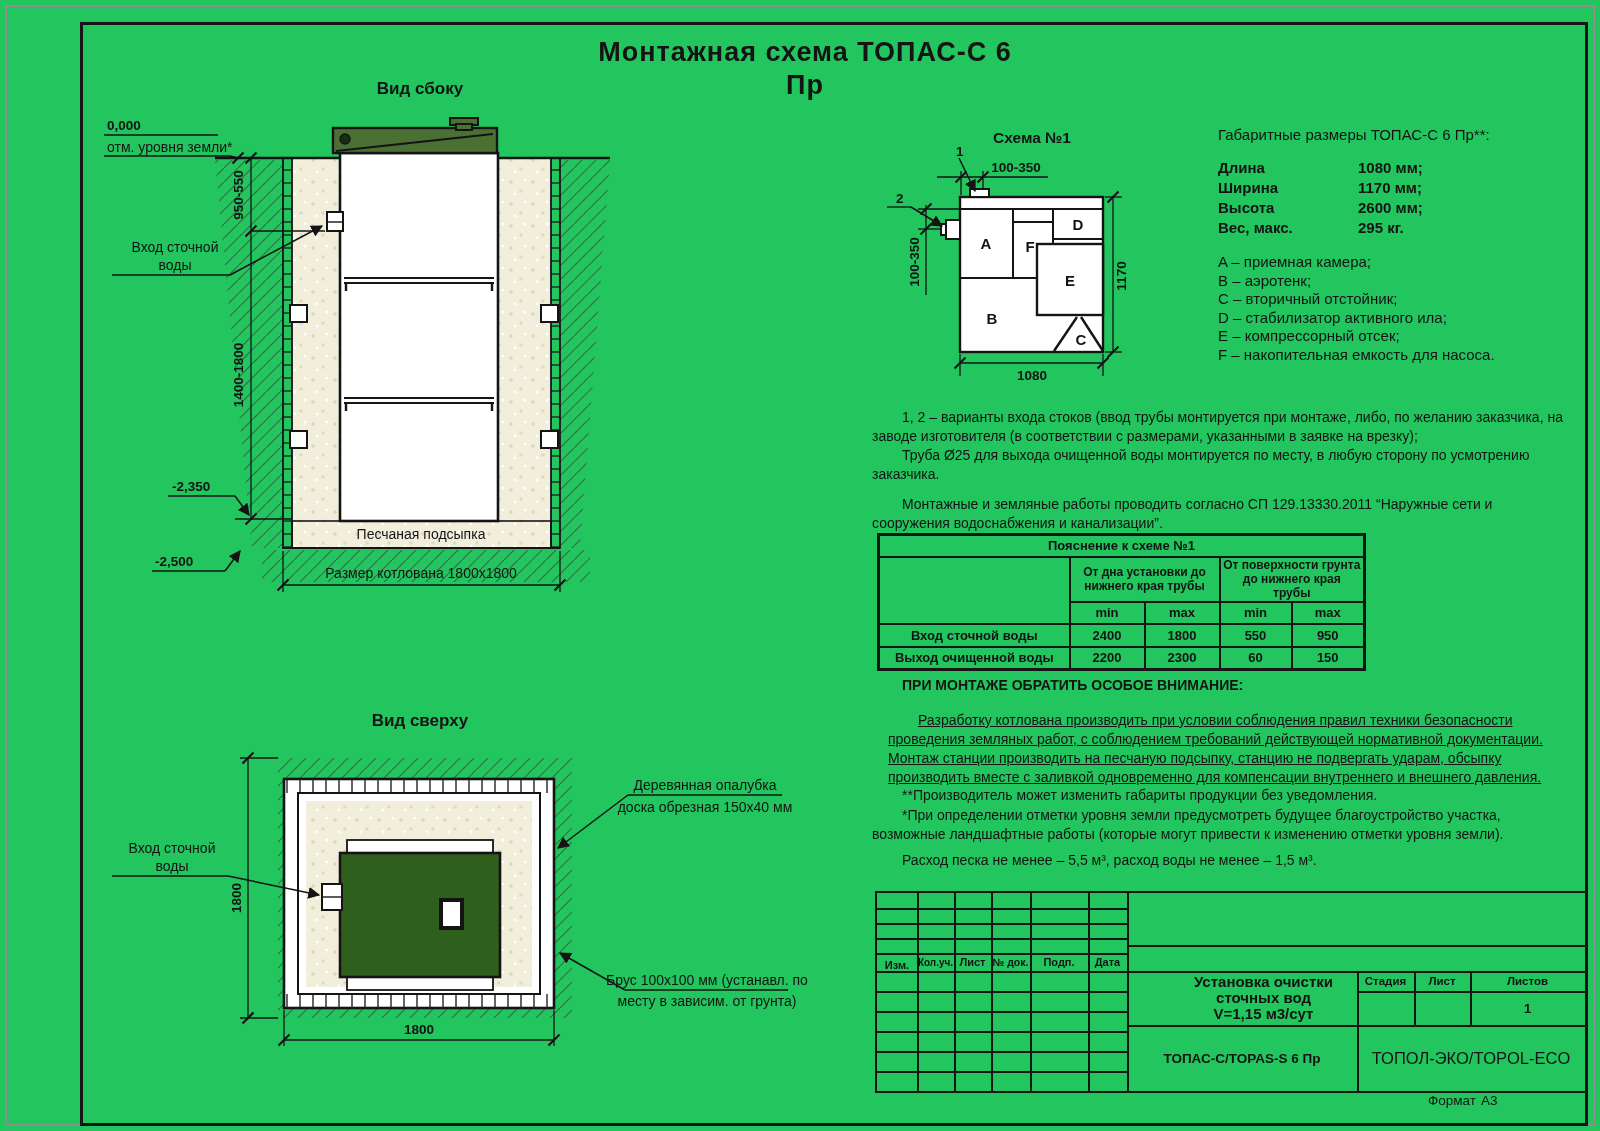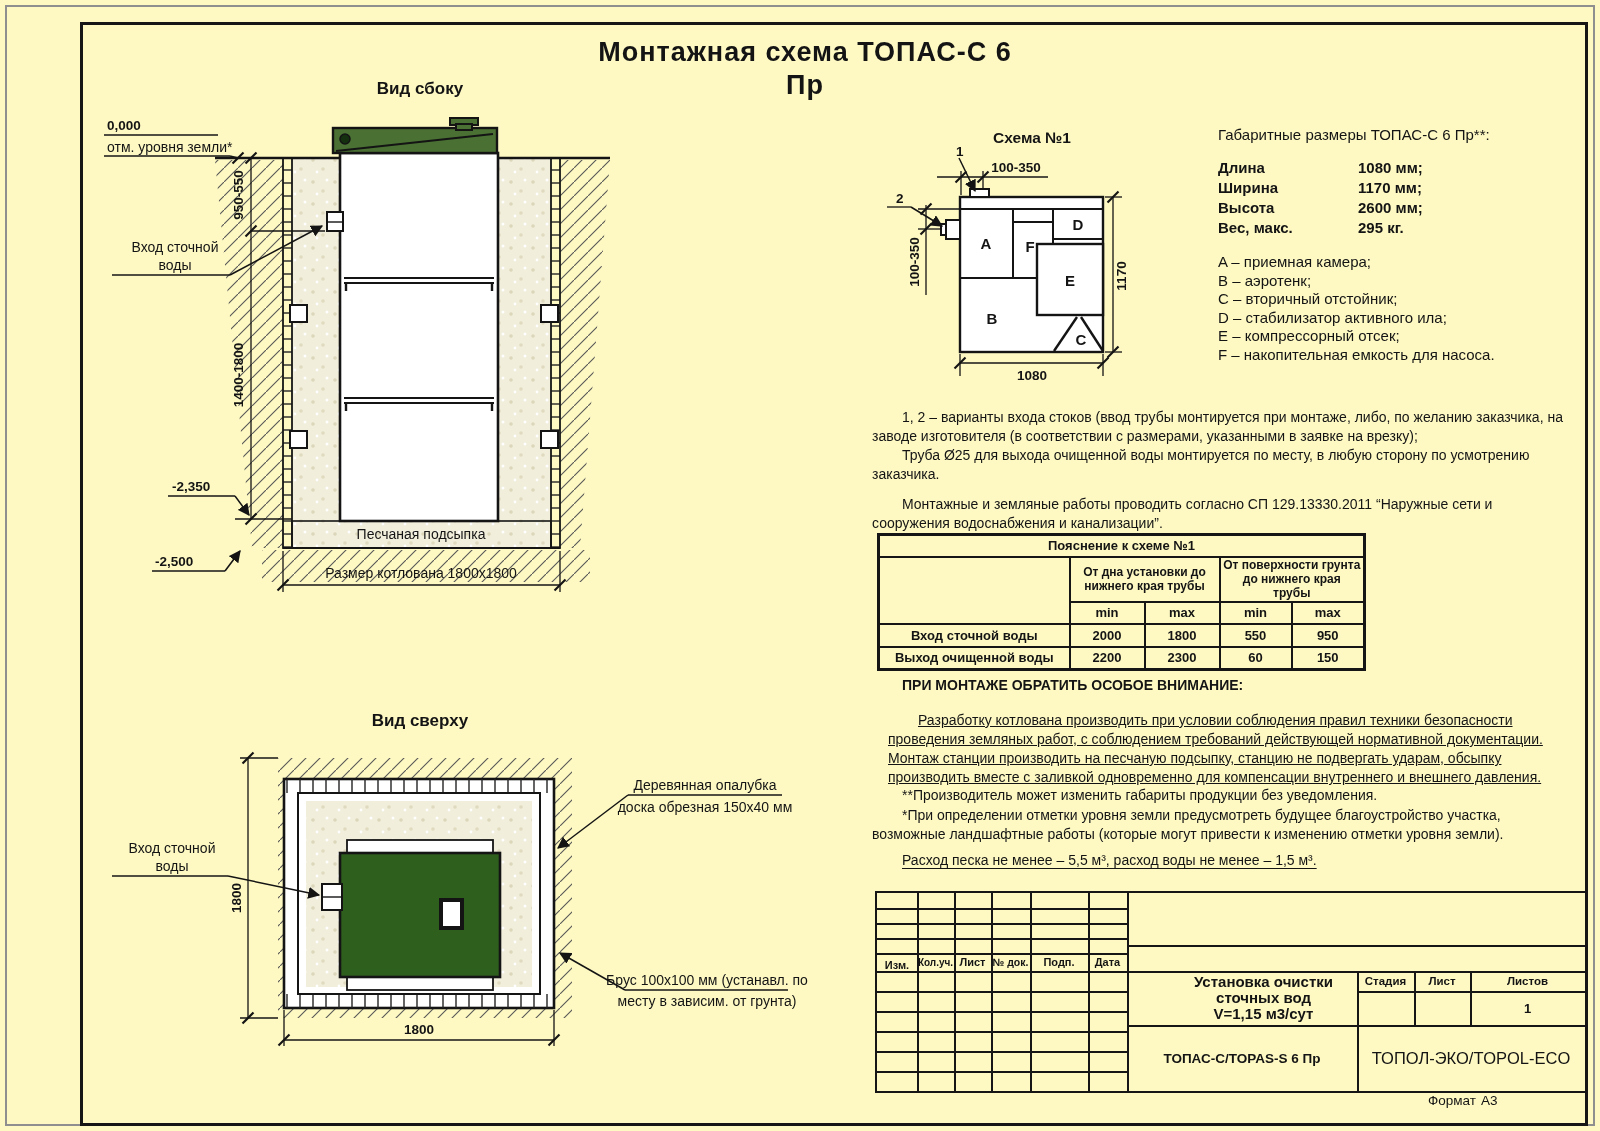--- a/index.html
+++ b/index.html
@@ -1,16 +1,16 @@
 <!DOCTYPE html>
 <html style="--lid-green: #4a7133; --station-green: #2f5f1d; --sand: #f1eedb;"><head>
 <meta charset="utf-8">
 <style>
   html,body{margin:0;padding:0;background:#fff;}
-  .page{position:relative;width:1600px;height:1131px;background:#fef9c3;overflow:hidden;
+  .page{position:relative;width:1600px;height:1131px;background:#22c55e;overflow:hidden;
         font-family:"Liberation Sans", sans-serif;color:#141414;}
   .abs{position:absolute;}
   .page-edge{position:absolute;left:5px;top:5px;right:5px;bottom:5px;border:2px solid #8f8f8f;}
   .frame{position:absolute;left:80px;top:22px;width:1502px;height:1098px;border:3px solid #161616;}
   .main-title{position:absolute;left:590px;top:36px;width:430px;text-align:center;
               font-size:27px;line-height:33px;font-weight:600;letter-spacing:1px;}
   svg{position:absolute;overflow:visible;}
   svg text{font-family:"Liberation Sans", sans-serif;fill:#141414;}
   .t14{font-size:14px;}
   .dim{font-size:13.5px;font-weight:700;}
@@ -23,21 +23,21 @@
   .specs .legend{margin-top:14px;line-height:18.6px;}
   .notes{position:absolute;left:872px;top:408px;width:692px;font-size:14px;line-height:19px;}
   .notes p{margin:0;text-indent:30px;}
   .notes p.gap{margin-top:11px;}
   .attn{position:absolute;left:872px;top:676px;width:690px;font-size:14px;line-height:19px;}
   .attn .attn-t{font-weight:700;text-indent:30px;}
   .attn p{margin:16px;text-indent:30px;text-decoration:underline;}
   .fnotes{position:absolute;left:872px;top:786px;width:692px;font-size:14px;line-height:19.5px;}
   .fnotes p{margin:0;text-indent:30px;}
   .consume{position:absolute;left:872px;top:852px;padding-left:30px;font-size:14px;}
-  .consume span{text-decoration:underline;text-underline-offset:3px;}
+  .consume span{text-underline-offset:3px;}
   .exp-table{position:absolute;left:877px;top:533px;border-collapse:collapse;table-layout:fixed;}
   .exp-table td{border:2px solid #161616;text-align:center;vertical-align:middle;
                 font-size:13px;font-weight:600;padding:0 2px;overflow:hidden;}
   .exp-table{border:3px solid #161616;}
   .exp-table .gh{font-size:12px;line-height:14px;font-weight:600;}
   .tb{position:absolute;left:875px;top:891px;width:708px;height:198px;border:2.5px solid #161616;}
   .tb .vl{position:absolute;width:2px;background:#161616;}
   .tb .hl{position:absolute;height:2px;background:#161616;}
   .tb .cell{position:absolute;display:flex;align-items:center;justify-content:center;
             text-align:center;font-weight:600;}
@@ -323,21 +323,21 @@
       <td colspan="2" class="gh">От поверхности грунта до нижнего края трубы</td>
     </tr>
     <tr style="height:22px">
       <td>min</td>
       <td>max</td>
       <td>min</td>
       <td>max</td>
     </tr>
     <tr style="height:23px">
       <td>Вход сточной воды</td>
-      <td>2000</td>
+      <td>2400</td>
       <td>1800</td>
       <td>550</td>
       <td>950</td>
     </tr>
     <tr style="height:23px">
       <td>Выход очищенной воды</td>
       <td>2200</td>
       <td>2300</td>
       <td>60</td>
       <td>150</td>

